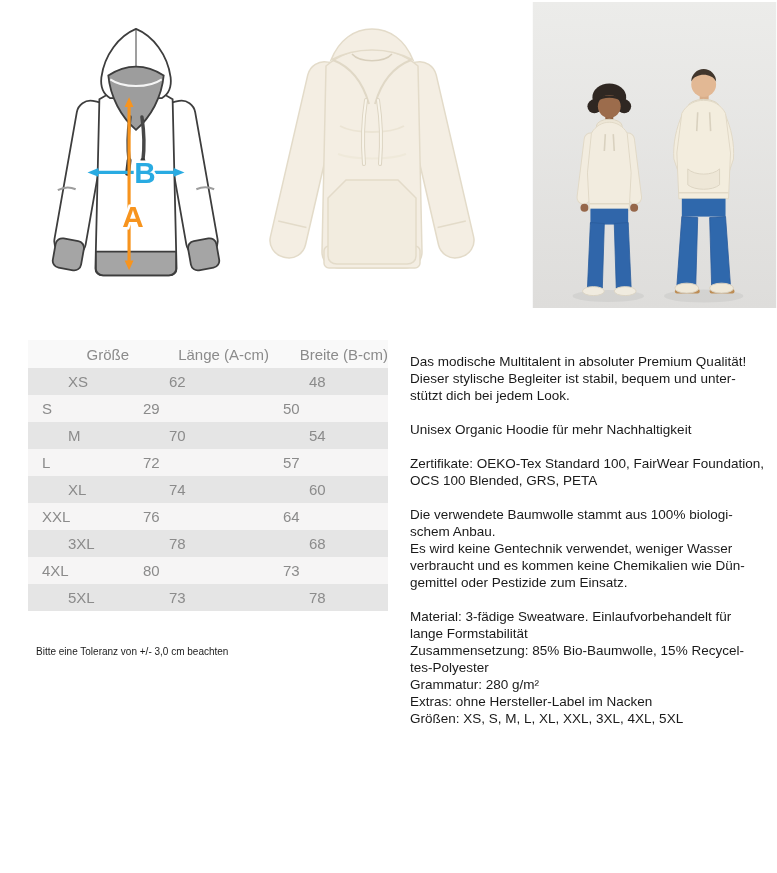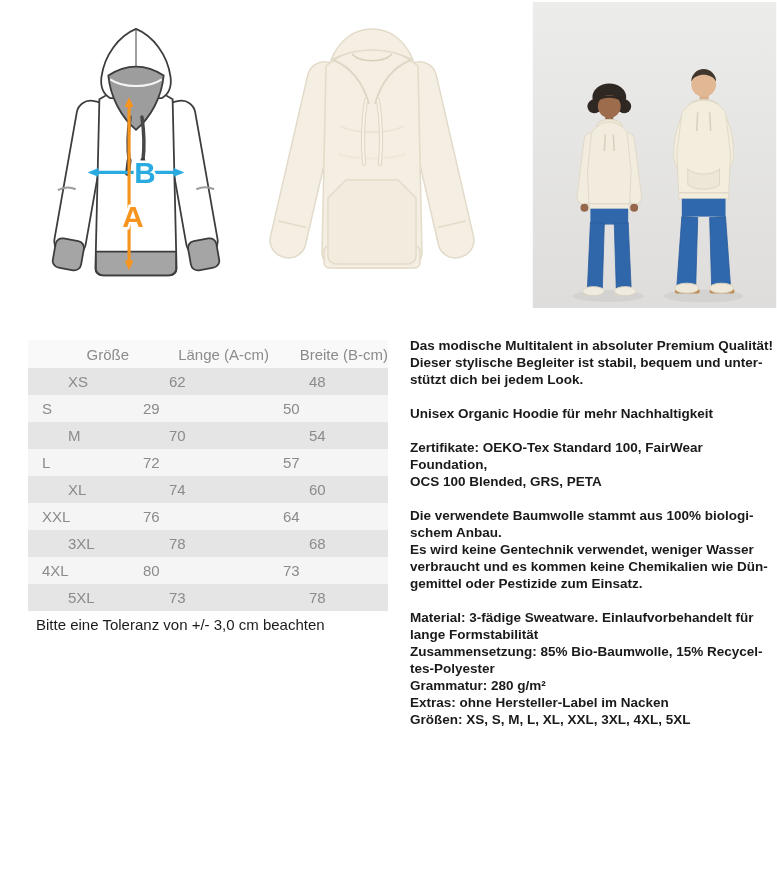--- a/index.html
+++ b/index.html
@@ -11,25 +11,25 @@
   .fig-models{left:532px;top:2px;width:245px;height:306px;}
 
   .size-table{position:absolute;left:28px;top:340px;width:360px;border-collapse:collapse;
               table-layout:fixed;font-size:15px;color:#8b8b8b;}
   .size-table col.c1{width:101px;} .size-table col.c2{width:140px;} .size-table col.c3{width:119px;}
   .size-table th{font-weight:normal;text-align:right;padding:0 0 0 14px;height:28px;background:#f9f9f9;}
   .size-table td{padding:0 0 0 14px;height:27px;}
   .size-table tr.odd td{background:#e5e5e5;padding-left:40px;}
   .size-table tr.even td{background:#f6f5f5;}
 
-  .tolerance-note{position:absolute;left:36px;top:616px;font-size:15px;color:#1b1b1b;text-align:right;}
+  .tolerance-note{position:absolute;left:36px;top:646px;font-size:10px;color:#1b1b1b;text-align:right;}
 
   .description{position:absolute;left:410px;top:337px;width:367px;font-size:13.5px;
                line-height:17px;color:#1a1a1a;}
-  .description p{margin:0 0 17px 0;white-space:pre-line;font-weight:bold;}
+  .description p{margin:16px 0 17px 0;white-space:pre-line;}
 
   svg text.dim-label{font-family:"Liberation Sans",sans-serif;font-weight:bold;
                      paint-order:stroke;stroke:#ffffff;stroke-width:5px;}
 </style>
 </head>
 <body>
 
 <div class="page">
 
   <figure class="fig-diagram">

